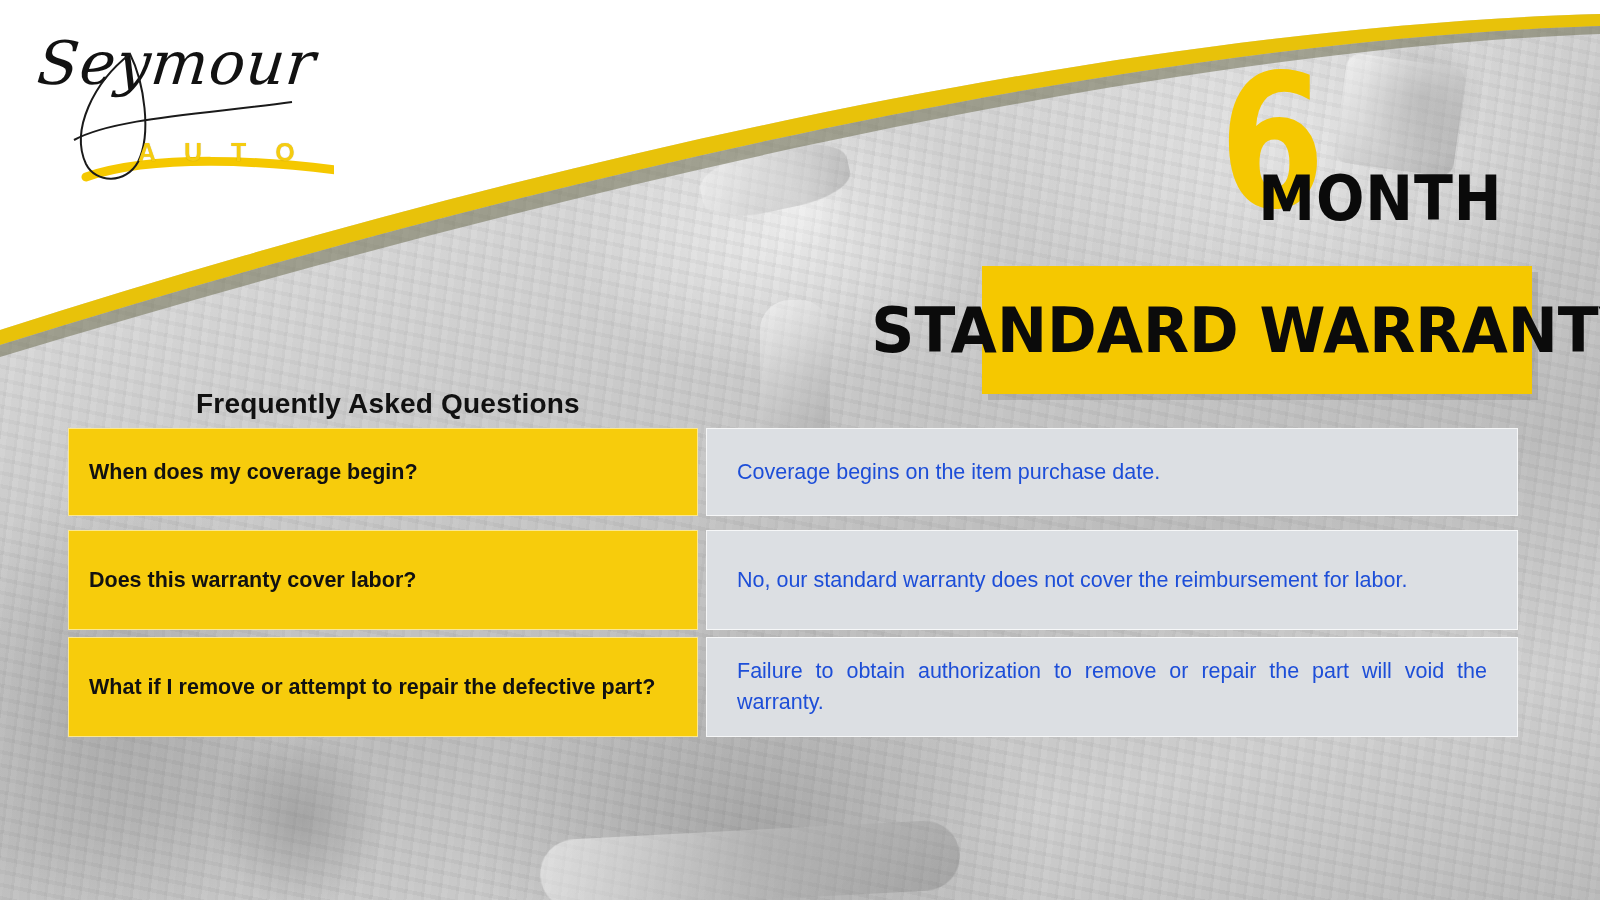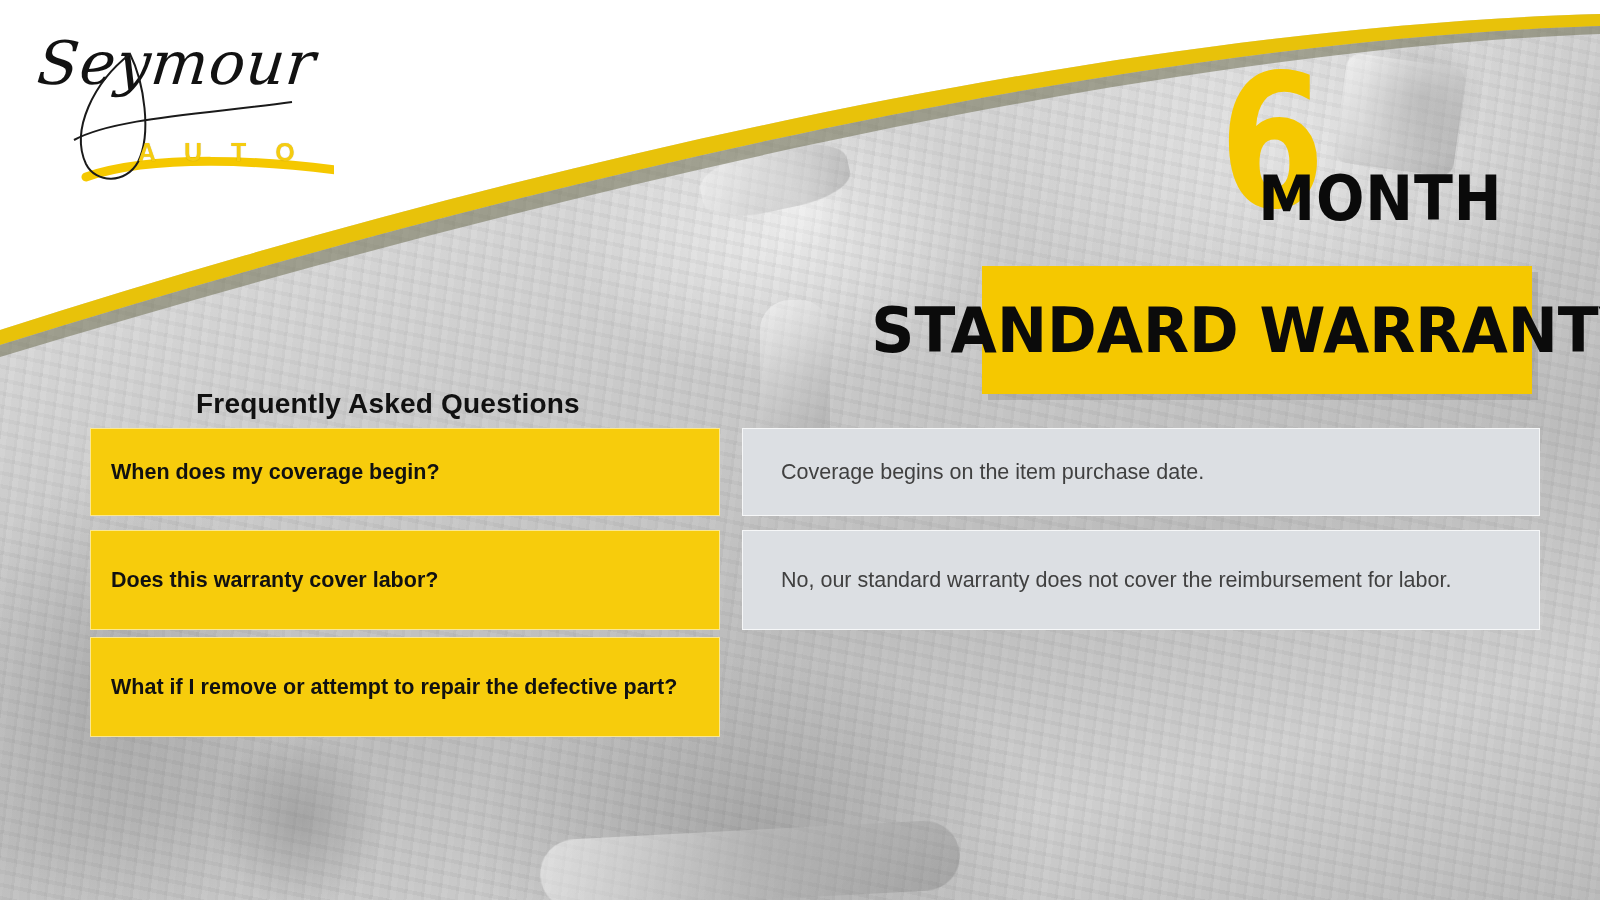--- a/index.html
+++ b/index.html
@@ -144,21 +144,21 @@
     left: 196px; top: 388px;
     font-size: 28px;
     font-weight: bold;
     color: #111;
     letter-spacing: 0.2px;
   }
 
   
   .faq-table {
     position: absolute;
-    left: 90px; top: 428px;
+    left: 68px; top: 428px;
     width: 1450px;
   }
   .faq-row {
     display: flex;
     margin-bottom: 7px;
   }
   .faq-q {
     width: 630px;
     background: #f7cc0c;
     padding: 16px 20px;
@@ -166,24 +166,24 @@
     font-weight: bold;
     color: #111;
     line-height: 1.42;
     display: flex;
     align-items: center;
     border: 1px solid rgba(255,255,255,0.55);
   }
   .faq-a {
     flex: 1;
     background: #dcdfe3;
-    margin-left: 22px;
-    padding: 16px 38px;
+    margin-left: 8px;
+    padding: 16px 30px;
     font-size: 21.5px;
-    color: #404040;
+    color: #1d4ed8;
     line-height: 1.42;
     text-align: justify;
     text-justify: inter-word;
     display: flex;
     align-items: center;
     border: 1px solid rgba(255,255,255,0.75);
   }
   .faq-row.h1 .faq-q, .faq-row.h1 .faq-a { min-height: 88px; }
   .faq-row.h2 .faq-q, .faq-row.h2 .faq-a { min-height: 100px; }
 </style>
@@ -230,16 +230,17 @@
       <div class="faq-a">Coverage begins on the item purchase date.</div>
     </div>
     <div class="faq-row h2">
     </div>
     <div class="faq-row h2">
       <div class="faq-q">Does this warranty cover labor?</div>
       <div class="faq-a">No, our standard warranty does not cover the reimbursement for labor.</div>
     </div>
     <div class="faq-row h2">
       <div class="faq-q">What if I remove or attempt to repair the defective part?</div>
+      <div class="faq-a">Failure to obtain authorization to remove or repair the part will void the warranty.</div>
     </div>
   </div>
 
 </div>
 
 </body></html>

